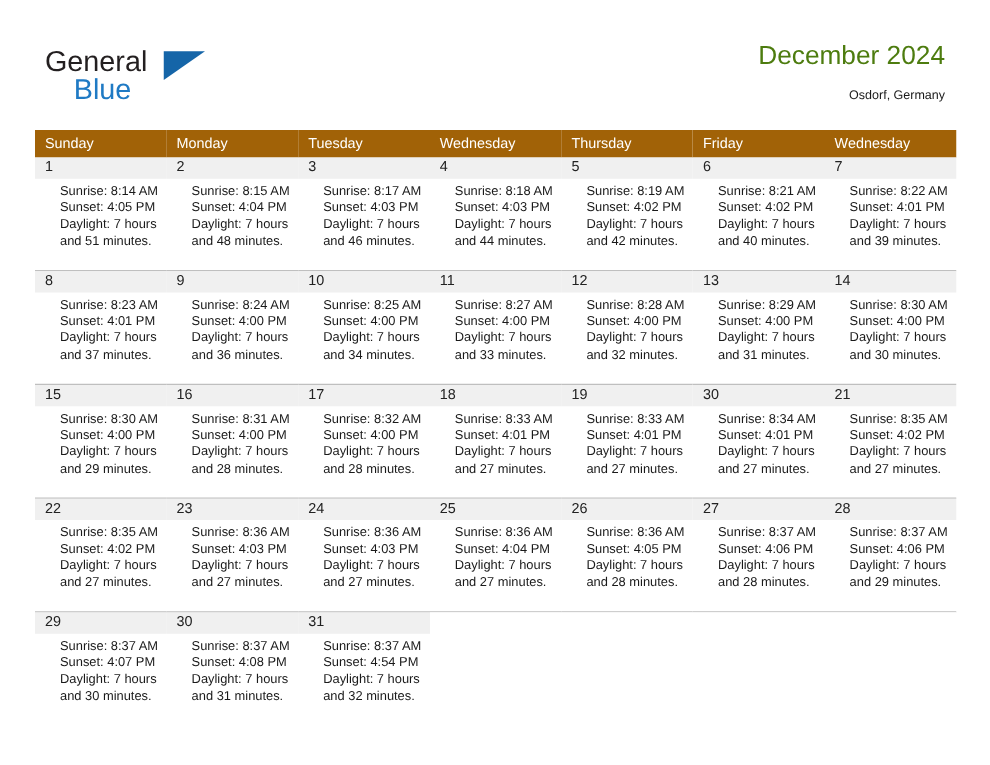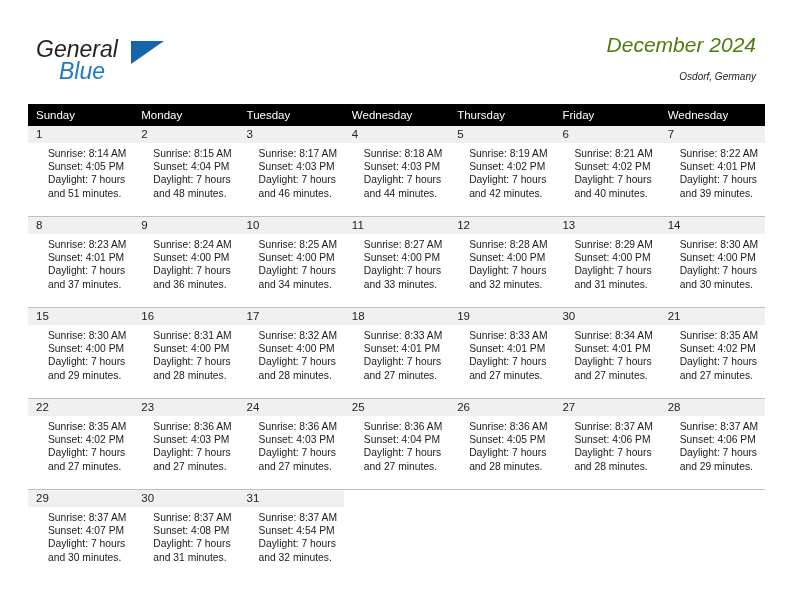--- a/index.html
+++ b/index.html
@@ -21,21 +21,20 @@
     box-sizing: border-box;
   }
 
   
   .topbar {
     position: absolute;
     left: 0;
     top: 0;
     width: 792px;
     height: 104px;
-    font-style: italic;
   }
   .logo {
     position: absolute;
     left: 36px;
     top: 36px;
     width: 230px;
     height: 56px;
   }
   .logo-general {
     position: absolute;
@@ -90,21 +89,21 @@
     position: absolute;
     left: 28px;
     top: 104px;
     width: 737px;
     border-collapse: collapse;
     table-layout: fixed;
   }
   .calendar col { width: 105.28px; }
 
   .calendar thead th {
-    background: #000000;
+    background: #a16207;
     color: #ffffff;
     font-weight: normal;
     font-size: 11.5px;
     text-align: left;
     padding: 5px 0 5px 8px;
     height: 11px;
     border: none;
   }
 
   .week-row td {

